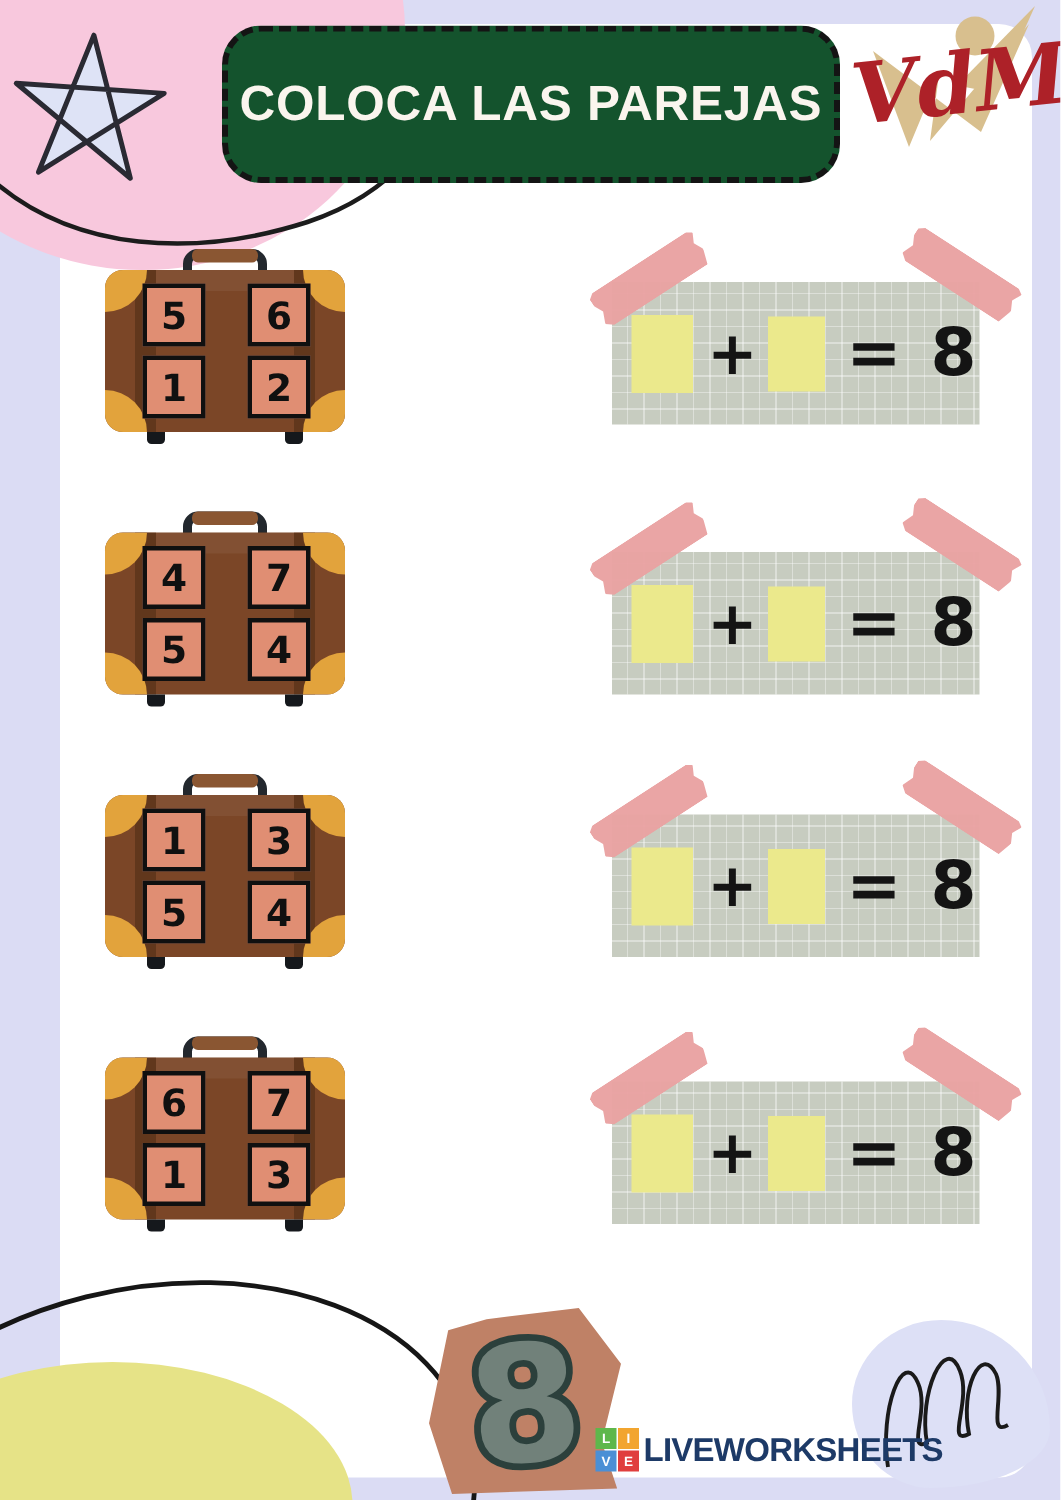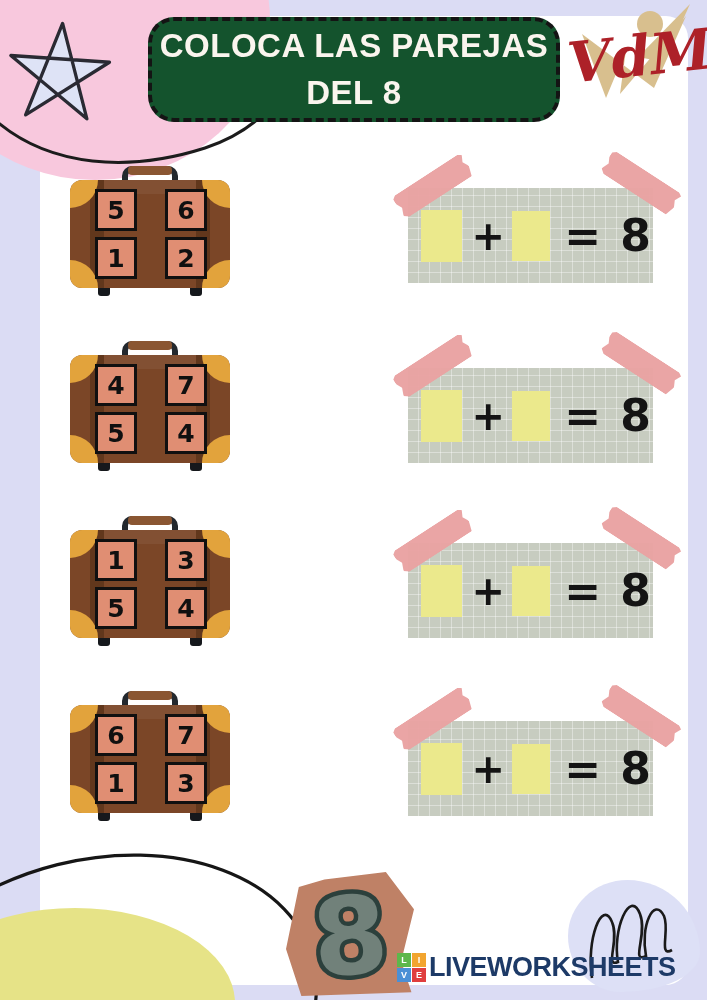--- a/index.html
+++ b/index.html
@@ -52,21 +52,21 @@
   .tape-r{left:192px;top:-18px;transform:rotate(33deg);}
 
   
   .stamp{position:absolute;left:286px;top:872px;width:128px;height:124px;background:#bf8166;z-index:4;
     clip-path:polygon(30% 6%,78% 0%,100% 30%,90% 72%,98% 97%,12% 100%,0% 62%,10% 12%);}
   .stamp svg{width:100%;height:100%;}
   .lw{position:absolute;left:397px;top:952px;display:flex;align-items:center;gap:3px;z-index:6;}
   .lw-icon{display:grid;grid-template-columns:14px 14px;grid-auto-rows:14px;gap:1px;}
   .lw-sq{display:flex;align-items:center;justify-content:center;color:#fff;font-size:9px;font-weight:bold;}
   .q0{background:#5eb74b;}.q1{background:#f2a52f;}.q2{background:#4b8fd5;}.q3{background:#e03e3e;}
-  .lw-text{color:#1d3a67;font-weight:bold;font-size:27px;letter-spacing:-.5px;}
+  .lw-text{color:#1d3a67;font-weight:bold;font-size:22px;letter-spacing:-.5px;}
 </style>
 </head>
 <body>
 
 <div class="page">
   <div class="sheet"></div>
 
   <div class="pink-circle"></div>
   <div class="yellow-blob"></div>
   <div class="cloud"></div>
@@ -83,21 +83,20 @@
 
   <svg class="vdm-svg" viewBox="0 0 140 108">
     <path d="M14 32 L38 96 L58 48 L52 92 L118 14 L86 86 Z" fill="#d8bf8e"></path>
     <circle cx="82" cy="22" r="13" fill="#d8bf8e"></circle>
     <path d="M70 55 L122 2 L96 60 Z" fill="#d8bf8e"></path>
     <text x="2" y="80" font-size="56" fill="#ad2128" font-family="DejaVu Serif, serif" font-style="italic" font-weight="bold" transform="rotate(-6 10 80)">VdM</text>
   </svg>
 
   <div class="title">
     <div>COLOCA LAS PAREJAS</div>
-    <div>DEL 8</div>
   </div>
 
   <div class="suitcase" style="top:166px">
     <div class="handle"></div>
     <div class="grip"></div>
     <div class="case-body">
       <div class="lid"></div>
       <div class="strap s-left"></div>
       <div class="strap s-right"></div>
       <div class="corner c-tl"></div>

